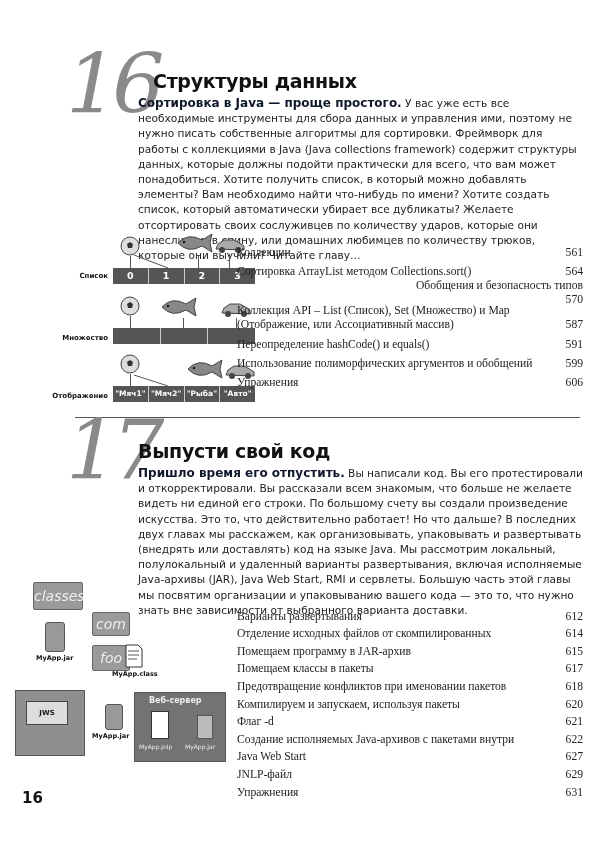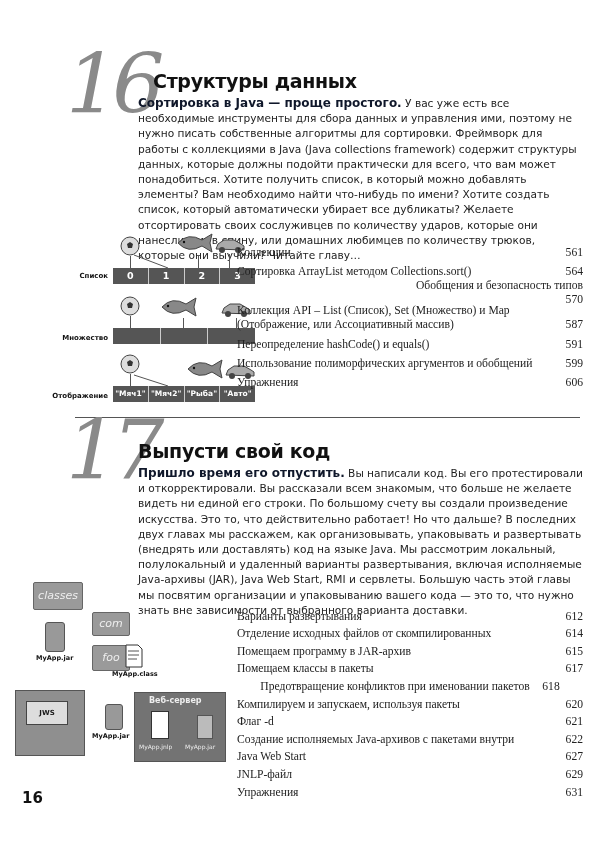--- a/index.html
+++ b/index.html
@@ -19,21 +19,21 @@
   .page-num { font-family:"DejaVu Sans", sans-serif; font-weight:bold; font-size:15px; color:#111; }
   
   .bar { position:absolute; height:16px; background:#555; display:flex; }
   .bar .cell { flex:1; border-right:1px solid #ccc; color:#fff; font-weight:bold; font-size:9.5px;
                text-align:center; line-height:16px; }
   .bar .cell:last-child { border-right:none; }
   .dlabel { position:absolute; font-size:7px; font-weight:bold; color:#111; text-align:right; width:80px; }
   .obj { position:absolute; }
   .arrow { position:absolute; width:1px; background:#555; }
   .folder { position:absolute; background:#9a9a9a; border:1px solid #666; border-radius:2px;
-            font-size:11px; font-style:italic; color:#eee; text-align:center; }
+            font-size:14px; font-style:italic; color:#eee; text-align:center; }
   .small-cap { position:absolute; font-size:6.5px; font-weight:bold; color:#111; }
 </style>
 </head>
 <body>
 
 <div class="abs bignum" style="left:66px;top:44px;">
   <span class="d1">16</span>
 </div>
 <div class="abs ch-title" style="left:153px;top:70px;">Структуры данных</div>
 <div class="abs intro" style="left:138px;top:96px;">
@@ -199,21 +199,21 @@
       <span class="pg">614</span>
     </div>
   <div class="toc-row" style="height:17.6px;">
       <span>Помещаем программу в JAR-архив</span>
       <span class="pg">615</span>
     </div>
   <div class="toc-row" style="height:17.6px;">
       <span>Помещаем классы в пакеты</span>
       <span class="pg">617</span>
     </div>
-  <div class="toc-row" style="height:17.6px;justify-content:center;">
+  <div class="toc-row" style="height:17.6px;">
       <span>Предотвращение конфликтов при именовании пакетов</span>
       <span class="pg">618</span>
     </div>
   <div class="toc-row" style="height:17.6px;">
       <span>Компилируем и запускаем, используя пакеты</span>
       <span class="pg">620</span>
     </div>
   <div class="toc-row" style="height:17.6px;">
       <span>Флаг -d</span>
       <span class="pg">621</span>

